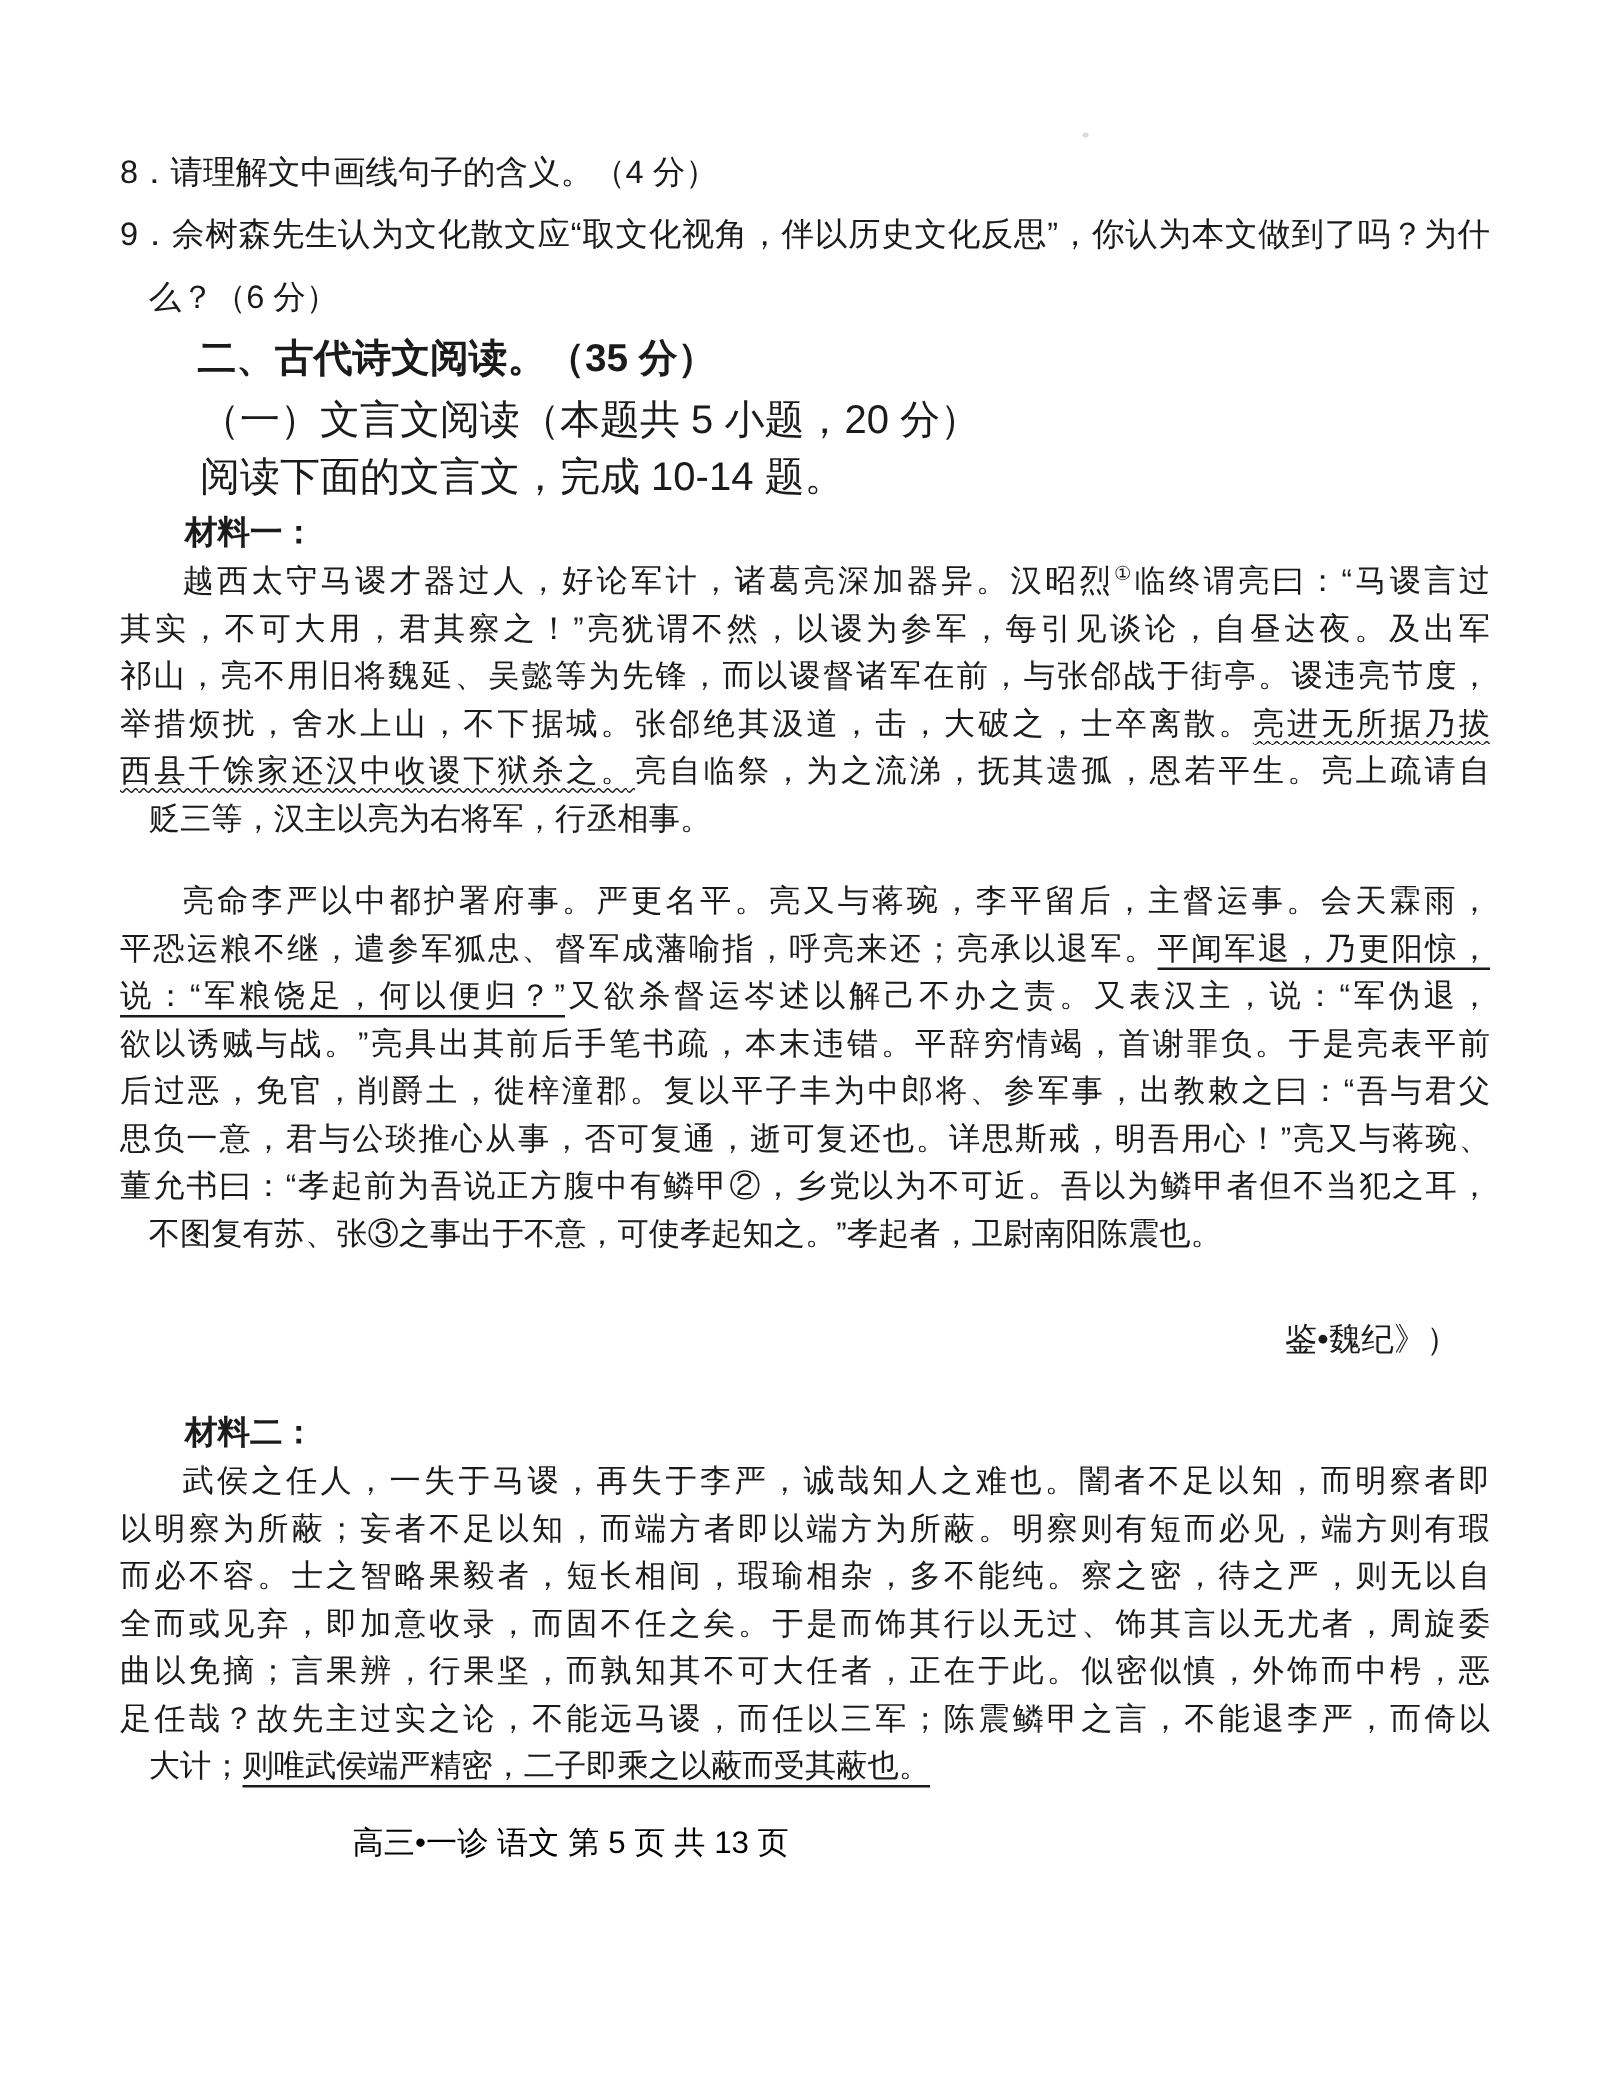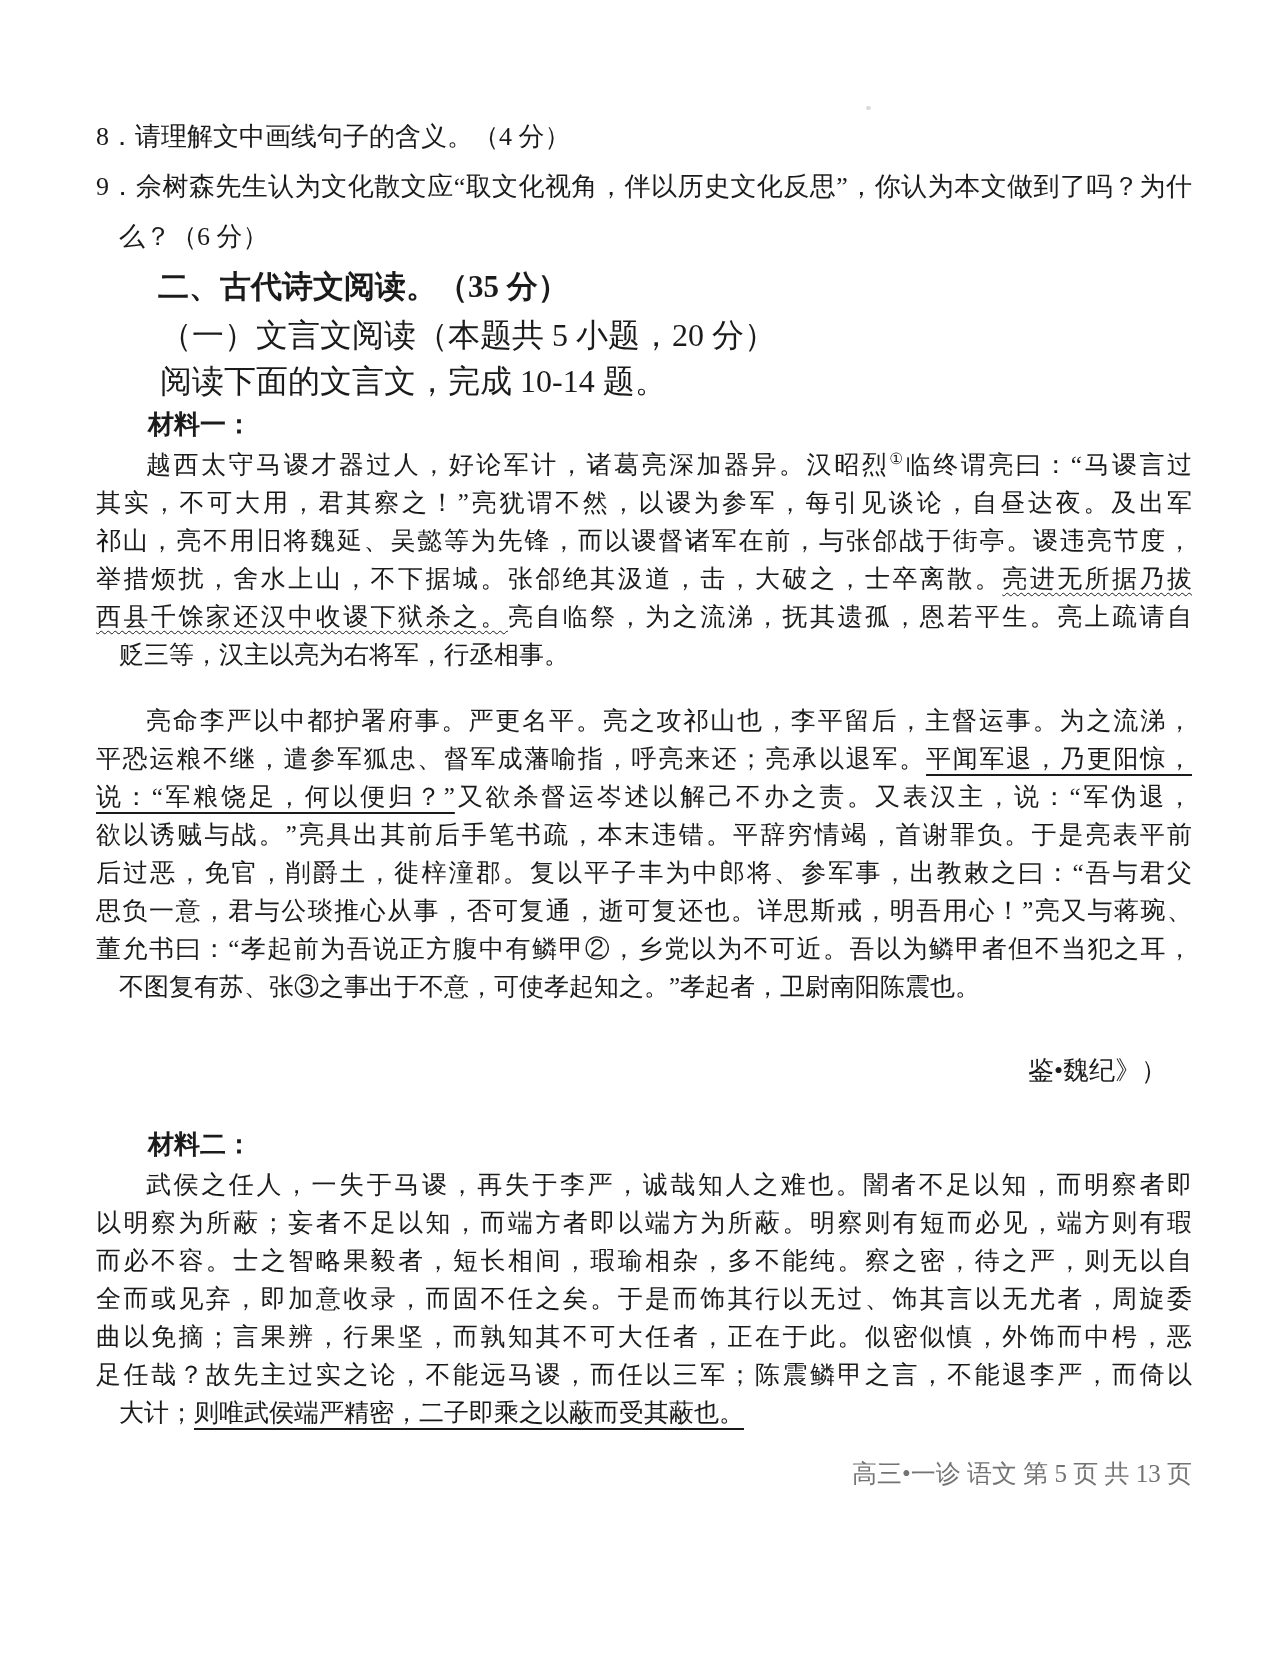--- a/index.html
+++ b/index.html
@@ -6,21 +6,21 @@
     margin: 0;
     padding: 0;
     background: #ffffff;
   }
   .page {
     position: relative;
     width: 1277px;
     height: 1663px;
     background: #ffffff;
     overflow: hidden;
-    font-family: Liberation Serif, serif;
+    font-family: Liberation Sans, sans-serif;
     color: #1b1b1b;
   }
   .content {
     position: absolute;
     left: 96px;
     top: 112px;
     width: 1096px;
   }
   
   .q .line { font-size: 26px; line-height: 50px; }
@@ -65,23 +65,23 @@
     margin-top: 44px;
     text-align: right;
     padding-right: 25px;
   }
   .cite .line { font-size: 26px; line-height: 42px; }
   .m2label { margin-top: 32px; }
   .footer {
     margin-top: 22px;
     font-size: 25px;
     line-height: 40px;
-    text-align: right;
+    text-align: left;
     padding-left: 186px;
-    color: #737373;
+    color: #000000;
   }
   
   .u {
     text-decoration: underline;
     text-decoration-thickness: 1.5px;
     text-underline-offset: 7px;
   }
   .w {
     text-decoration: underline;
     text-decoration-style: wavy;
@@ -140,21 +140,21 @@
     <div class="para">
         <div class="line jfull ind">越西太守马谡才器过人，好论军计，诸葛亮深加器异。汉昭烈<sup class="s">①</sup>临终谓亮曰：“马谡言过</div>
         <div class="line jfull">其实，不可大用，君其<span class="d">察</span>之！”亮犹谓不然，以谡为参军，每引见谈论，自昼达夜。及出军</div>
         <div class="line jfull">祁山，亮不用旧将魏延、吴懿等为先锋，而以谡督诸军在前，与张郃战于街亭。谡违亮节度，</div>
         <div class="line jfull">举措烦扰，舍水上山，不下据城。张郃绝其汲道，击，大破之，士卒离散。<span class="w">亮进无所据乃拔</span></div>
         <div class="line jfull"><span class="w">西县千馀家还汉中收谡下狱杀之。</span>亮自临祭，为之流涕，抚其遗孤，恩若平生。亮上疏请自</div>
         <div class="line jlast">贬三等，汉主以亮为右将军，行丞相事。</div>
       </div>
 
     <div class="para p2">
-        <div class="line jfull ind">亮命李严以中都护署府事。严更名平。亮之攻祁山也，李平留后，主督运事。为之流涕，</div>
+        <div class="line jfull ind">亮命李严以中都护署府事。严更名平。亮又与蒋琬，李平留后，主督运事。会天霖雨，</div>
         <div class="line jfull">平恐运粮不继，遣参军狐忠、督军成藩喻指，呼亮来还；亮承以退军。<span class="u">平闻军退，乃更阳惊，</span></div>
         <div class="line jfull"><span class="u">说：“军粮饶足，何以便归？”</span>又欲杀督运岑述以解己不办之责。又表汉主，说：“军伪退，</div>
         <div class="line jfull">欲以诱贼与战。”亮具出其前后手笔书疏，本末违错。平辞穷情竭，首谢罪负。于是亮表平前</div>
         <div class="line jfull">后过恶，免官，削爵土，徙梓潼郡。复以平子丰为中郎将、参军事，出教敕之曰：“吾与君父</div>
         <div class="line jfull">思负一意，君与公琰推心从事，否可复通，逝可复还也。详思斯戒，明吾用心！”亮又与蒋琬、</div>
         <div class="line jfull">董允书曰：“孝起前为吾说正方腹中有鳞甲②，乡党以为不可近。吾以为鳞甲者但不当犯之耳，</div>
         <div class="line jlast">不<span class="d">图</span>复有苏、张③之事出于不意，可使孝起知之。”孝起者，卫尉南阳陈震也。</div>
       </div>
 
     <div class="cite">

